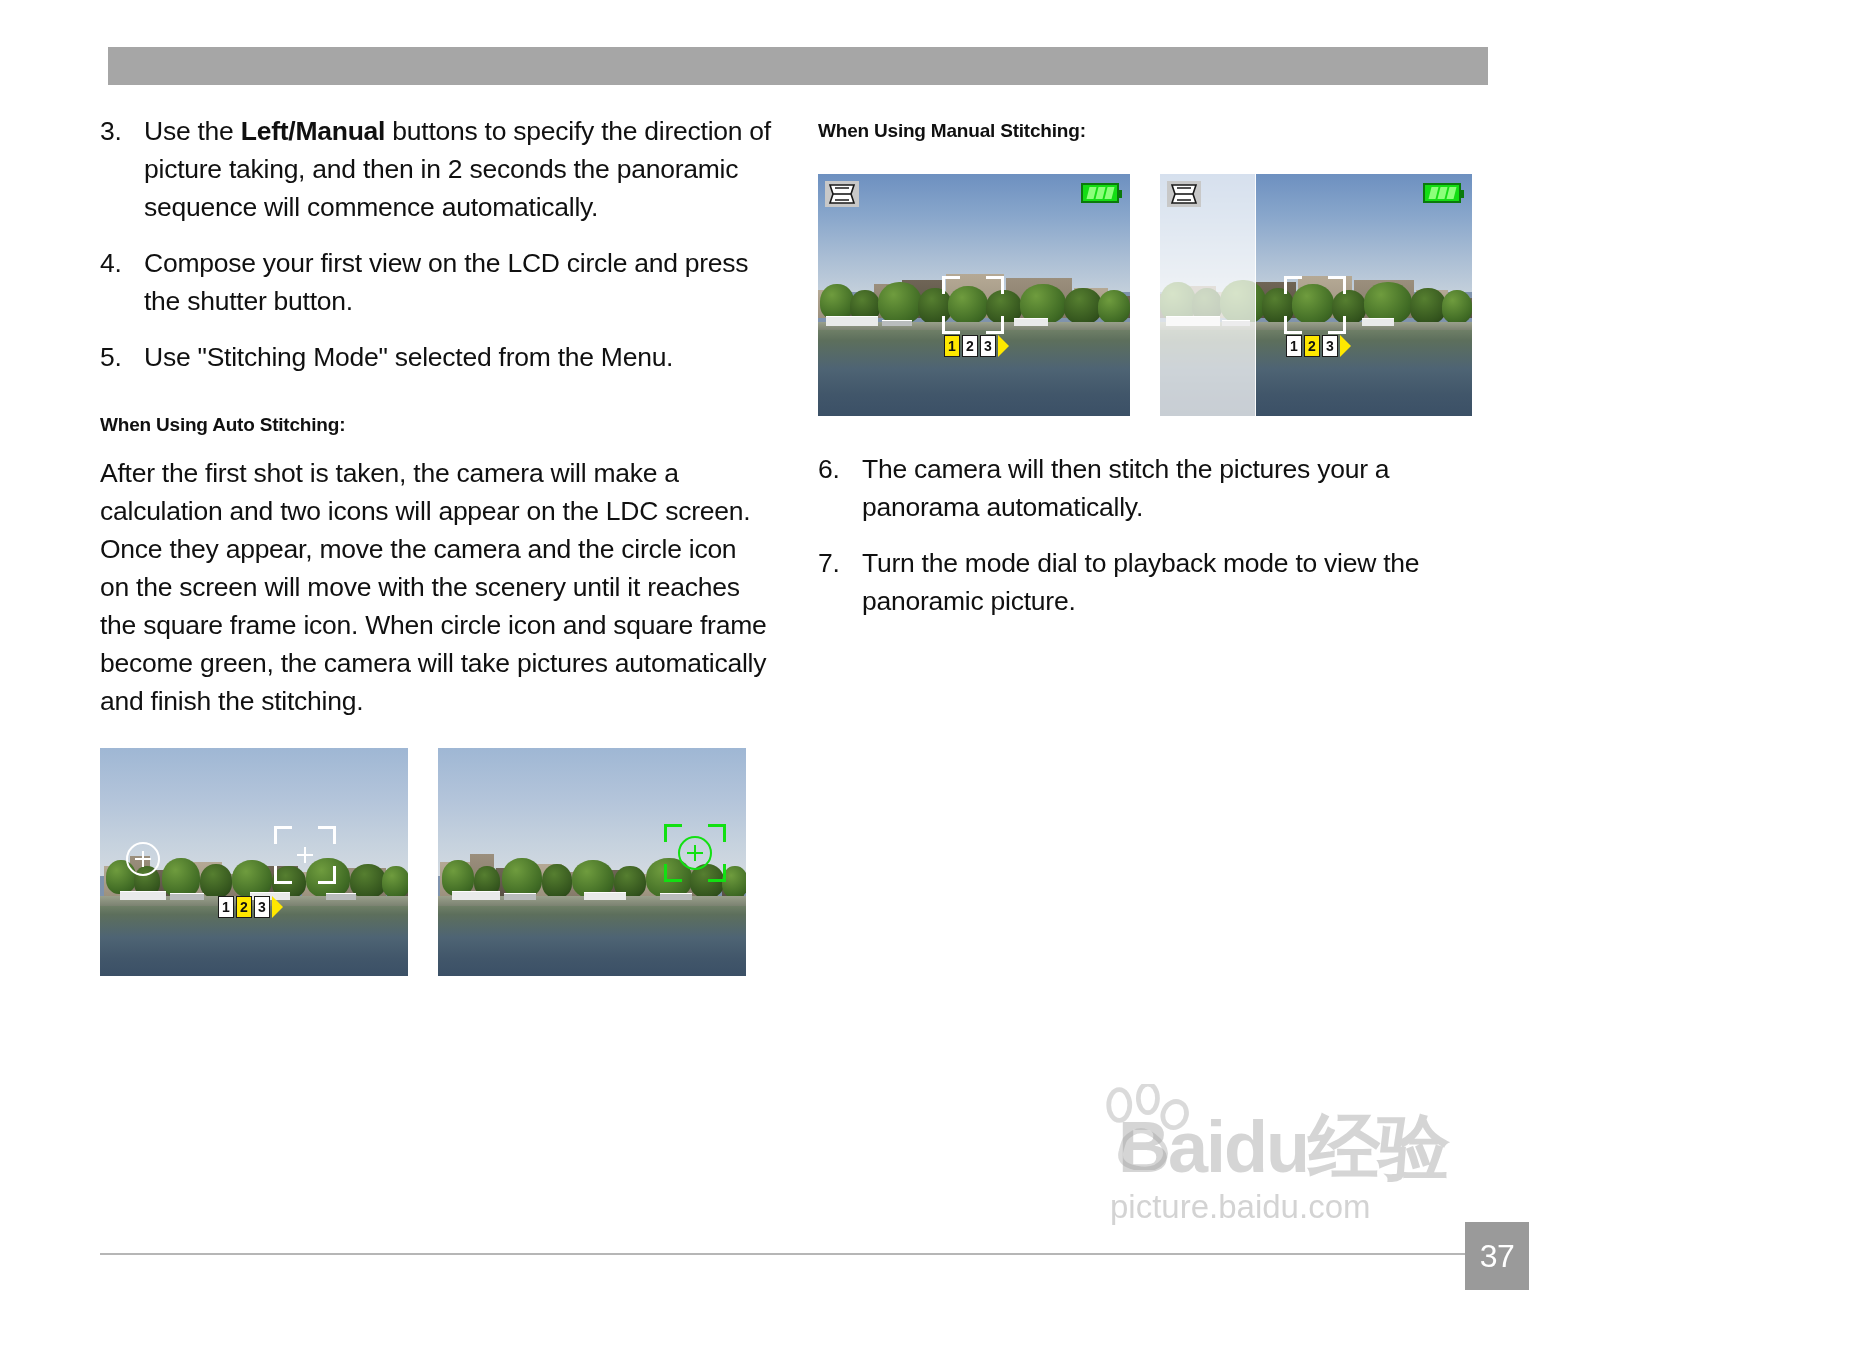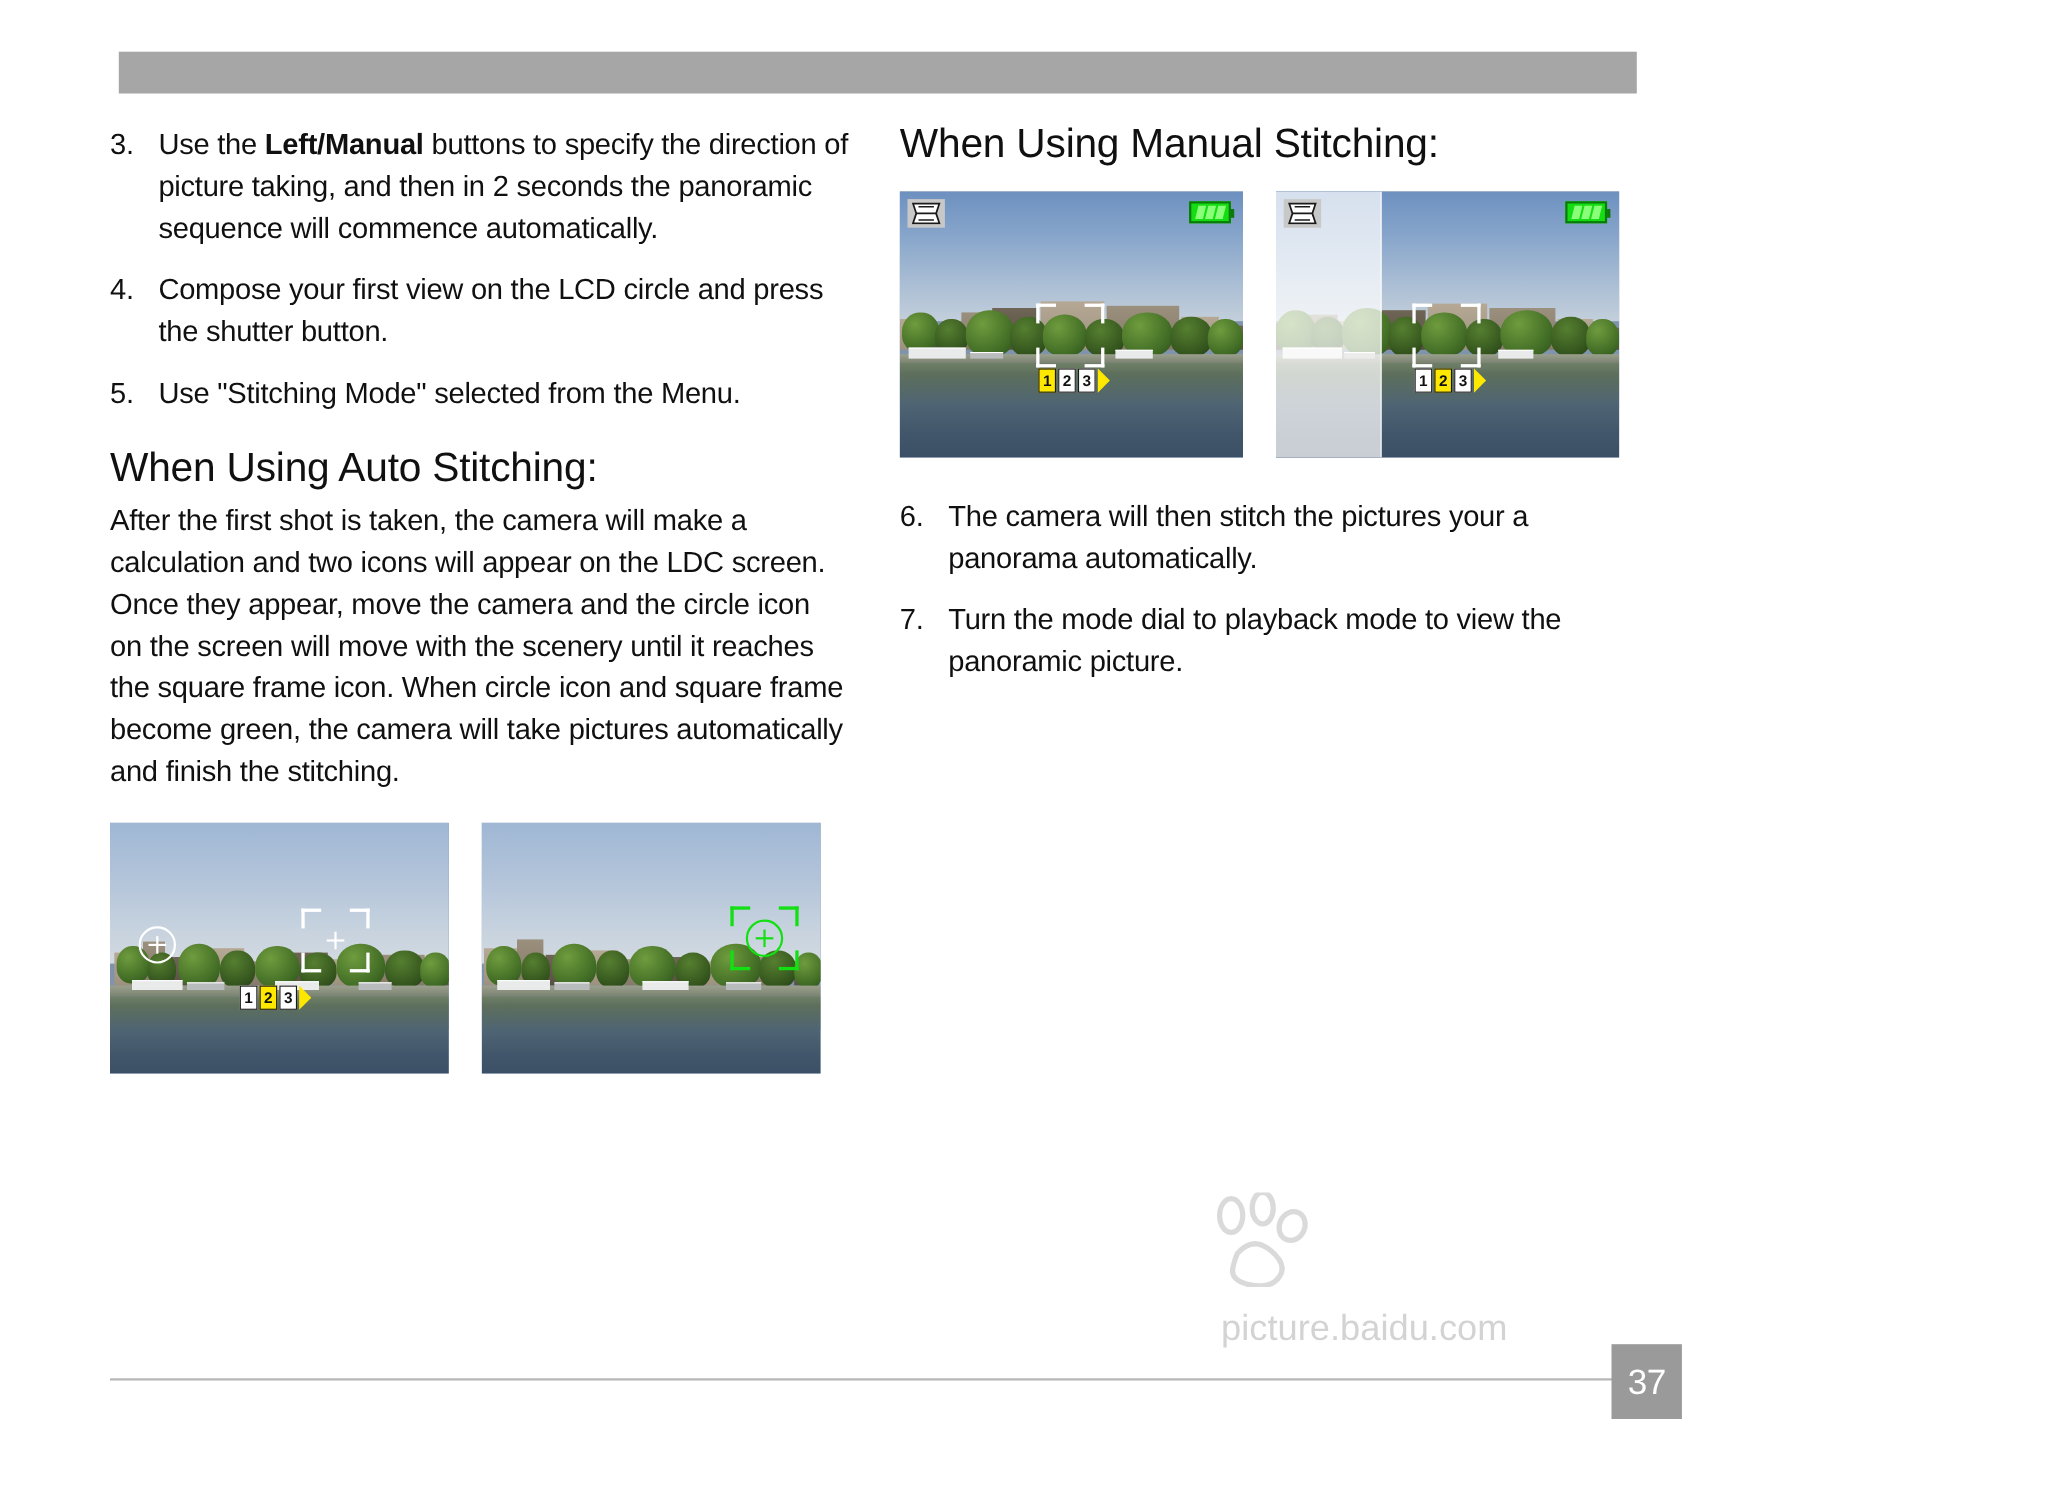--- a/index.html
+++ b/index.html
@@ -58,22 +58,22 @@
   .num-item .body {
     flex: 1 1 auto;
     font-size: 26.5px;
     line-height: 38px;
     color: #101010;
     letter-spacing: -0.25px;
   }
   .num-item .body b { font-weight: 700; }
 
   .subhead {
-    font-size: 37px;
-    font-weight: 400;
+    font-size: 19px;
+    font-weight: 700;
     line-height: 38px;
     color: #101010;
     letter-spacing: -0.2px;
     margin-top: 30px;
     margin-bottom: 10px;
   }
   .para {
     font-size: 26.5px;
     line-height: 38px;
     color: #101010;
@@ -535,19 +535,20 @@
     </div>
   </div>
 
   <div class="watermark">
     <svg class="wm-paw" viewBox="0 0 100 90">
       <ellipse cx="22" cy="22" rx="11" ry="16" fill="none" stroke="#969696" stroke-width="5"></ellipse>
       <ellipse cx="52" cy="15" rx="10" ry="15" fill="none" stroke="#969696" stroke-width="5"></ellipse>
       <ellipse cx="80" cy="32" rx="12" ry="14" fill="none" stroke="#969696" stroke-width="5" transform="rotate(25 80 32)"></ellipse>
       <path d="M28 58 q14 -16 30 -4 q18 14 10 26 q-8 12 -28 8 q-20 -4 -16 -18 q2 -8 4 -12 z" fill="none" stroke="#969696" stroke-width="5"></path>
     </svg>
+    <div class="wm-main">Baidu经验</div>
     <div class="wm-sub">picture.baidu.com</div>
   </div>
 
   <div class="footer-rule"></div>
   <div class="page-num-box">37</div>
 
 </div>
 
 </body></html>

